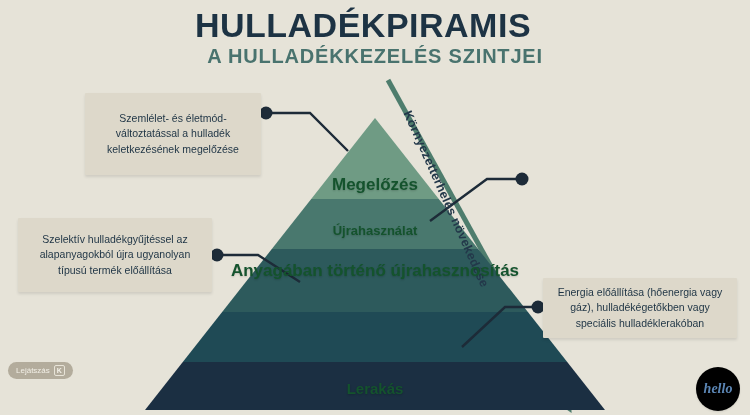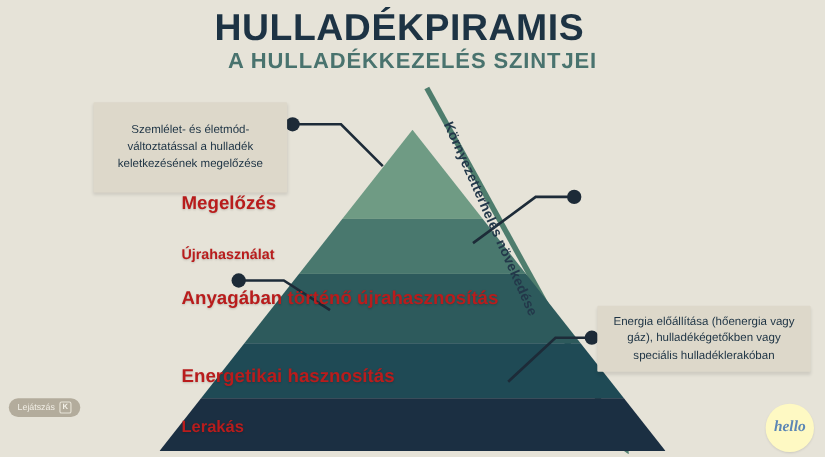--- a/index.html
+++ b/index.html
@@ -32,21 +32,22 @@
     color: #49736e;
   }
 
   
   #art { position: absolute; left: 0; top: 0; width: 750px; height: 415px; }
 
   
   .tier-label {
     position: absolute;
     width: 420px;
-    color: #b91c1c;
+    text-align: center;
+    color: #14532d;
     font-weight: bold;
     line-height: 1.12;
     text-shadow: 0 1px 2px rgba(0,0,0,0.18);
     pointer-events: none;
   }
   .t0 { left: 165px; top: 175px; font-size: 17px; }
   .t1 { left: 165px; top: 224px; font-size: 13px; }
   .t2 { left: 165px; top: 261px; font-size: 17px; }
   .t3 { left: 165px; top: 332px; font-size: 17px; }
   .t4 { left: 165px; top: 381px; font-size: 15px; }
@@ -105,21 +106,21 @@
     font-size: 7px; font-weight: bold;
     color: #f4f1e8;
     line-height: 1;
   }
 
   
   #hello-logo {
     position: absolute; right: 10px; bottom: 4px;
     width: 44px; height: 44px;
     border-radius: 50%;
-    background: #fef9c3;
+    background: #000000;
     display: flex; align-items: center; justify-content: center;
     font-family: "Liberation Serif", serif;
     font-style: italic; font-weight: bold;
     font-size: 14px;
     color: #5b86b5;
     box-shadow: 0 1px 2px rgba(0,0,0,0.10);
   }
 </style>
 </head>
 <body>
@@ -170,25 +171,27 @@
       <polyline points="536,307 505,307 462,347" fill="none" stroke="#1d2b38" stroke-width="2.4"></polyline>
       <circle cx="538" cy="307" r="6.5" fill="#1d2b38"></circle>
     </g>
   </svg>
 
   <div id="axis-caption">Környezetterhelés növekedése</div>
 
   <div class="tier-label t0">Megelőzés</div>
   <div class="tier-label t1">Újrahasználat</div>
   <div class="tier-label t2">Anyagában történő újrahasznosítás</div>
-  <div class="tier-label t3">Energetikai hasznosítás</div>
   <div class="tier-label t4">Lerakás</div>
 
   <div class="callout" id="callout-prevention">
     <span>Szemlélet- és életmód-változtatással a hulladék keletkezésének megelőzése</span>
+  </div>
+  <div class="callout" id="callout-reuse">
+    <span>Szelektív hulladékgyűjtéssel az alapanyagokból újra ugyanolyan típusú termék előállítása</span>
   </div>
   <div class="callout" id="callout-energy">
     <span>Energia előállítása (hőenergia vagy gáz), hulladékégetőkben vagy speciális hulladéklerakóban</span>
   </div>
 
   <div id="play-pill">
     <span>Lejátszás</span>
     <span class="keycap">K</span>
   </div>
 

